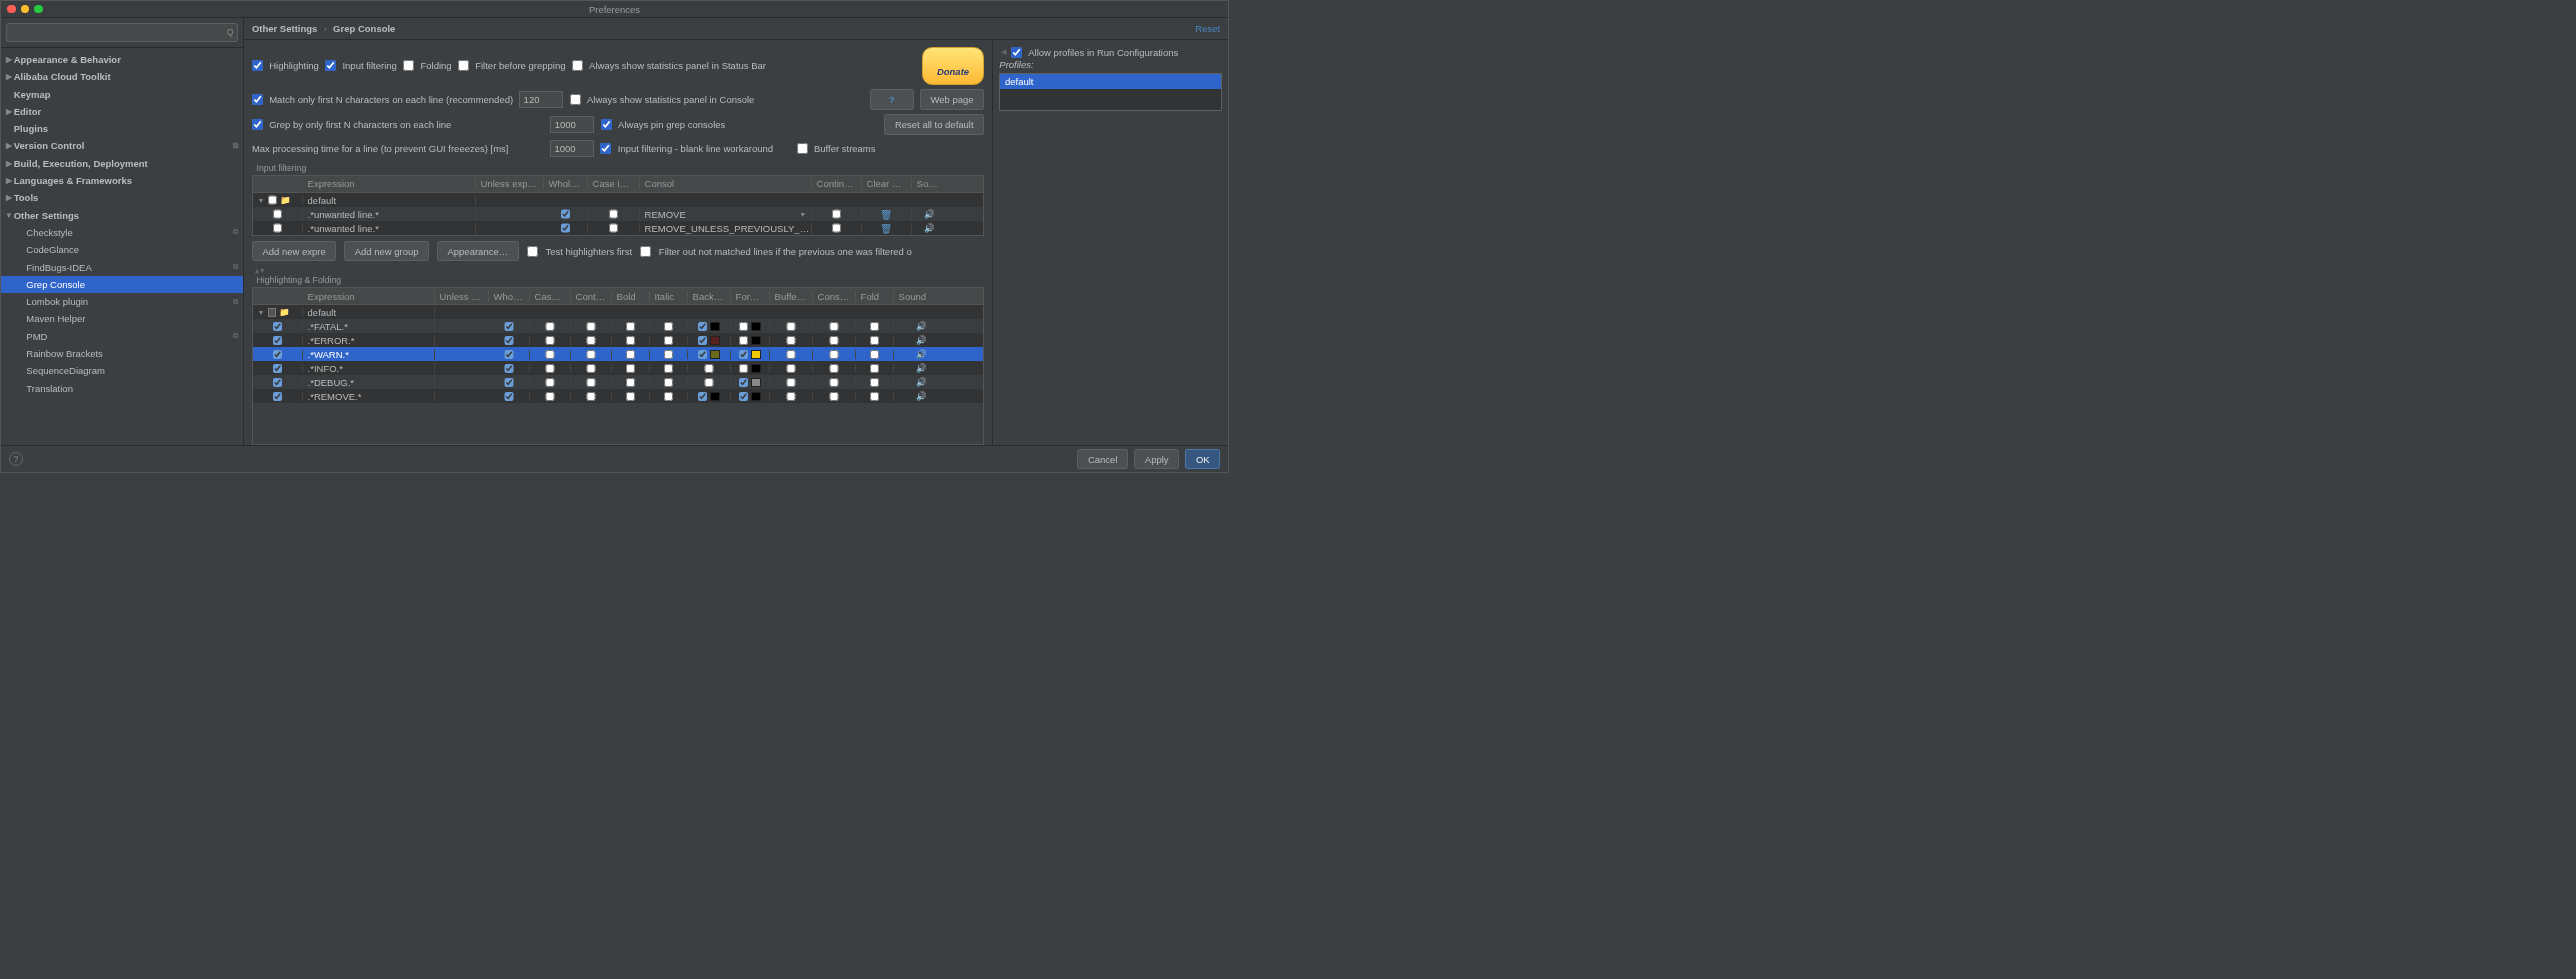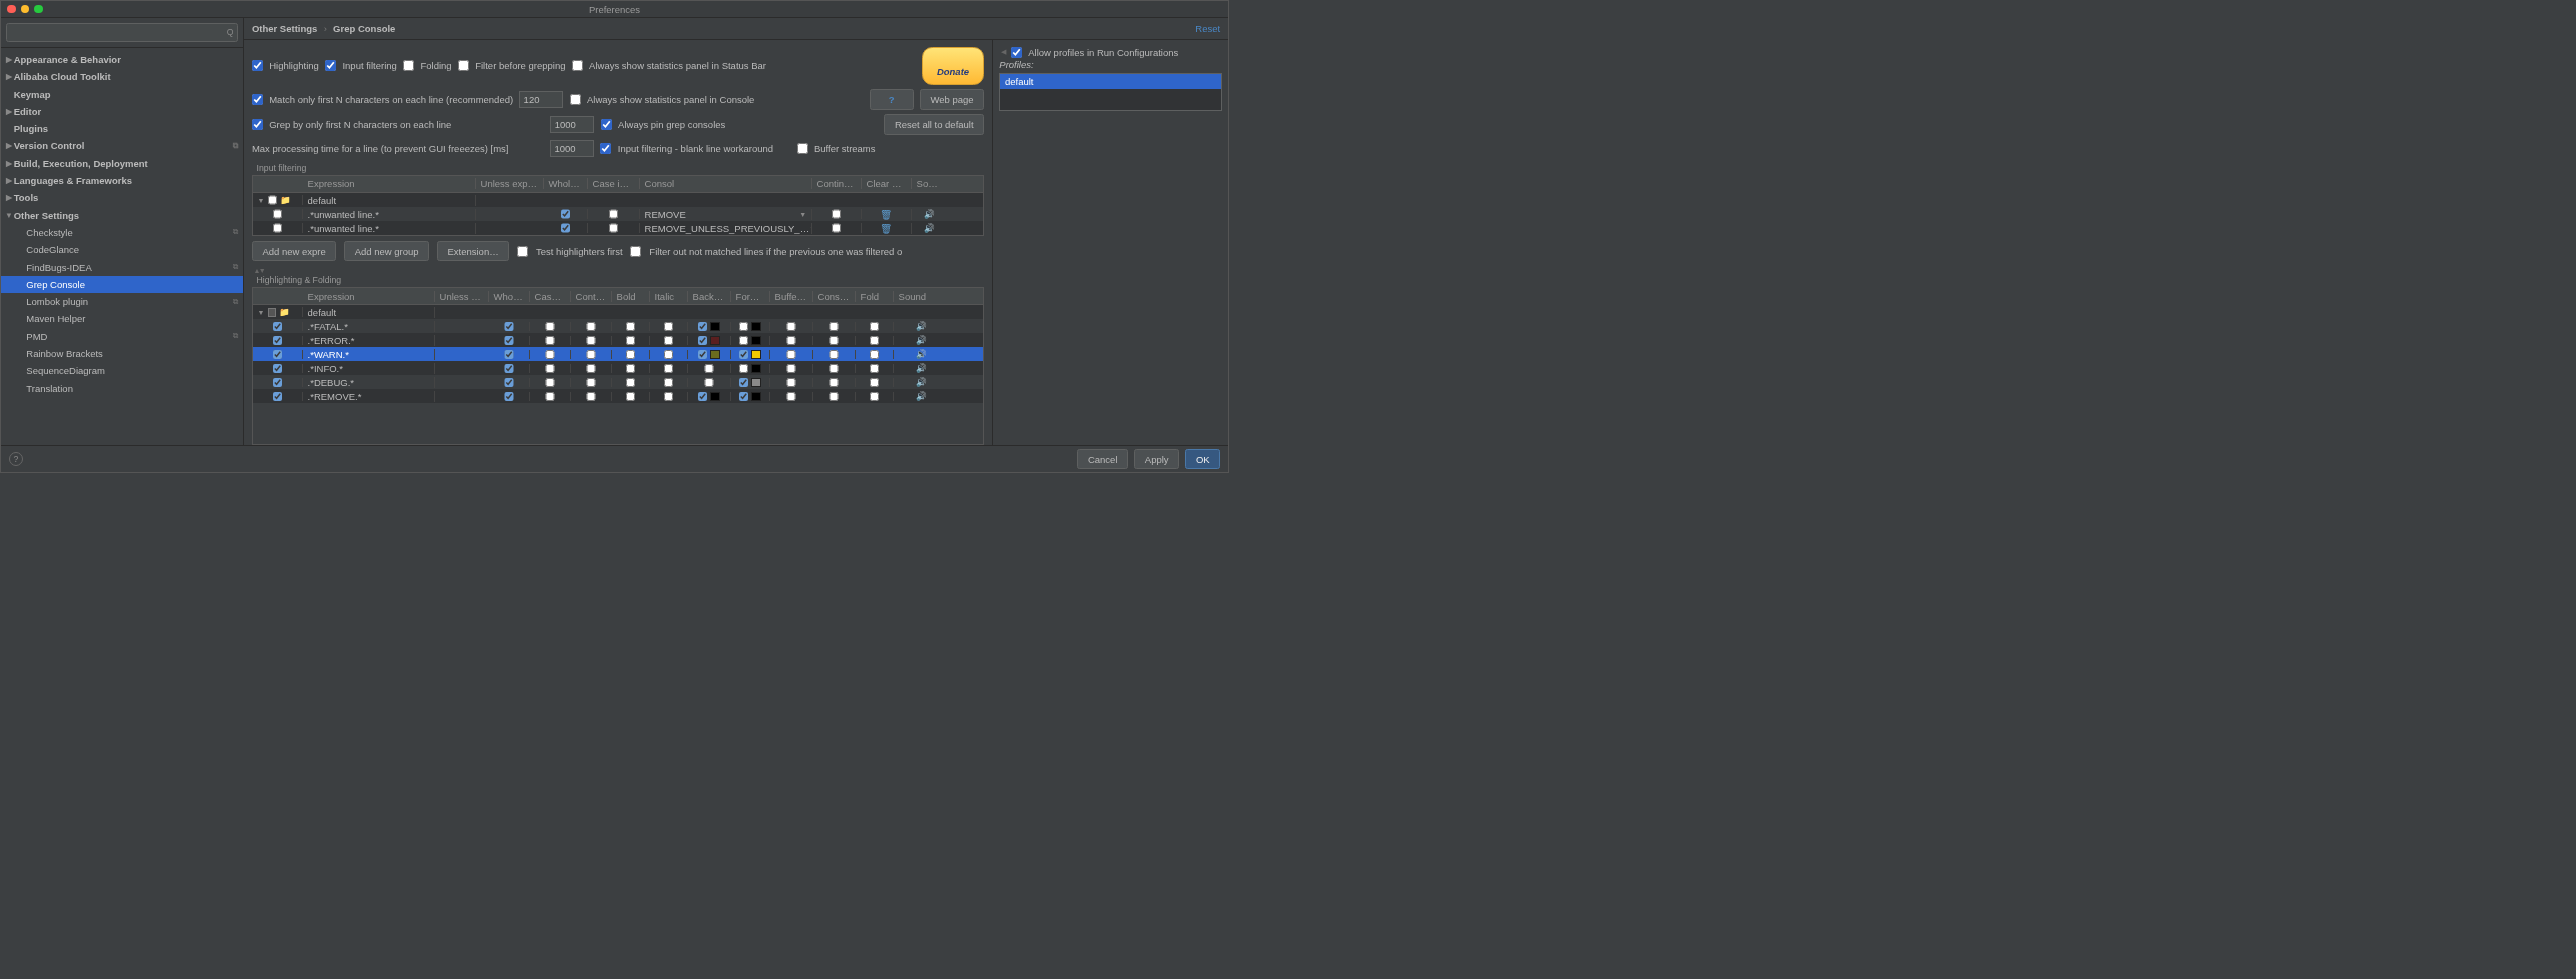--- a/index.html
+++ b/index.html
@@ -389,21 +389,21 @@
   <div class="centercell">
                     <span class="sound">🔊</span>
                   </div>
                 </div>
               </div>
           </div>
 
           <div class="below-row">
             <button class="btn">Add new expre</button>
             <button class="btn">Add new group</button>
-            <button class="btn">Extension…</button>
+            <button class="btn">Appearance…</button>
             <input type="checkbox" class="cb" style="">
             <label>Test highlighters first</label>
             <input type="checkbox" class="cb" style="">
             <label style="overflow:hidden;white-space:nowrap">Filter out not matched lines if the previous one was filtered o</label>
           </div>
           <div class="grip">▲▼</div>
 
           <div class="panel-label">Highlighting &amp; Folding</div>
           <div class="panel-box" style="flex:1;overflow:auto">
             <div class="grid-head hf-cols" id="hf-head">

